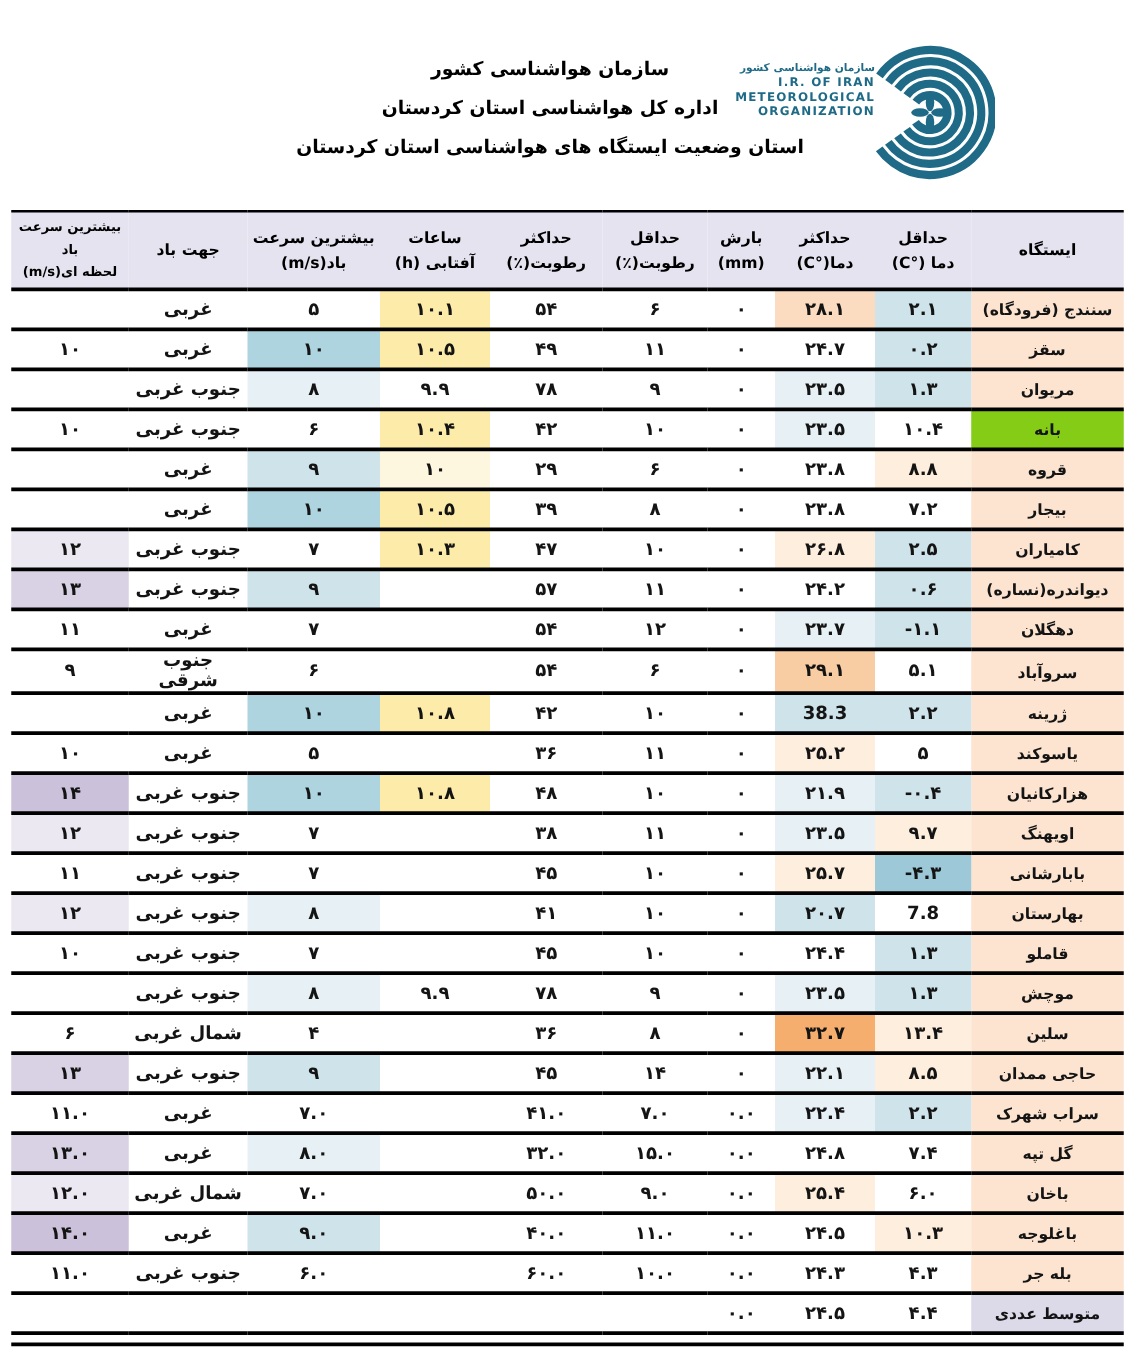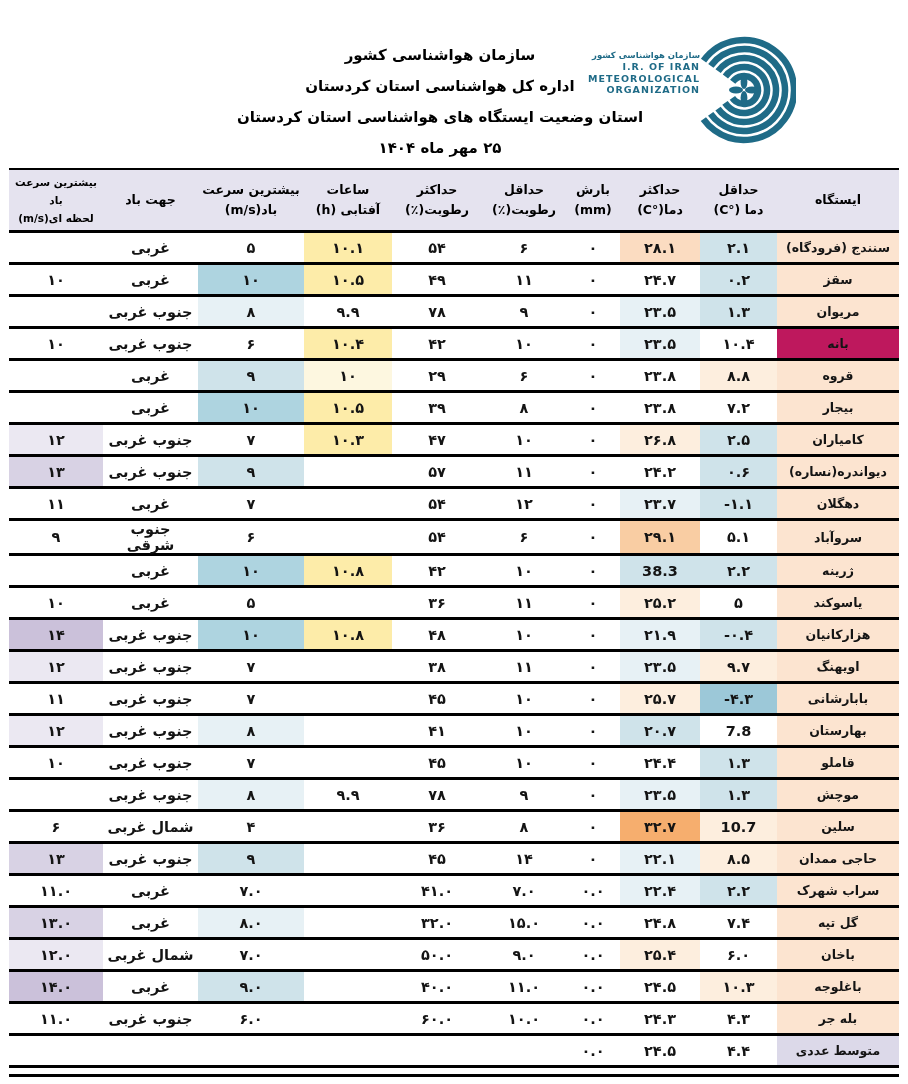--- a/index.html
+++ b/index.html
@@ -35,21 +35,20 @@
 </style>
 </head>
 <body>
 
 <div class="page">
 
   <div class="titles">
     <div>سازمان هواشناسی کشور</div>
     <div>اداره کل هواشناسی استان کردستان</div>
     <div>استان وضعیت ایستگاه های هواشناسی استان کردستان</div>
-    <div class="date-line">۲۵ مهر ماه ۱۴۰۴</div>
   </div>
 
   <div class="logo">
     <svg width="110" height="112" viewBox="0 0 110 112">
       <g stroke="#1f6b87" stroke-width="6.5" fill="none" transform="rotate(-144 58 56)">
         <circle cx="58" cy="56" r="14" stroke-dasharray="70.4 17.6"></circle>
         <circle cx="58" cy="56" r="23" stroke-dasharray="115.6 28.9"></circle>
         <circle cx="58" cy="56" r="32" stroke-dasharray="160.8 40.2"></circle>
         <circle cx="58" cy="56" r="41" stroke-dasharray="206.1 51.5"></circle>
         <circle cx="58" cy="56" r="50" stroke-dasharray="251.3 62.8"></circle>
@@ -155,21 +154,21 @@
           <td class="num" style="background: rgb(231, 241, 245);">۲۳.۵</td>
           <td class="num">۰</td>
           <td class="num">۹</td>
           <td class="num">۷۸</td>
           <td class="num">۹.۹</td>
           <td class="num" style="background: rgb(231, 241, 245);">۸</td>
           <td>جنوب غربی</td>
           <td class="num"></td>
         </tr>
         <tr>
-          <td class="station" style="background: #be185d;">بانه</td>
+          <td class="station" style="background: #84cc16;">بانه</td>
           <td class="num">۱۰.۴</td>
           <td class="num" style="background: rgb(231, 241, 245);">۲۳.۵</td>
           <td class="num">۰</td>
           <td class="num">۱۰</td>
           <td class="num">۴۲</td>
           <td class="num" style="background: rgb(253, 236, 169);">۱۰.۴</td>
           <td class="num">۶</td>
           <td>جنوب غربی</td>
           <td class="num">۱۰</td>
         </tr>
@@ -336,21 +335,21 @@
           <td class="num">۰</td>
           <td class="num">۹</td>
           <td class="num">۷۸</td>
           <td class="num">۹.۹</td>
           <td class="num" style="background: rgb(231, 241, 245);">۸</td>
           <td>جنوب غربی</td>
           <td class="num"></td>
         </tr>
         <tr>
           <td class="station" style="background: rgb(252, 228, 208);">سلین</td>
-          <td class="num" style="background: rgb(253, 238, 222);">10.7</td>
+          <td class="num" style="background: rgb(253, 238, 222);">۱۳.۴</td>
           <td class="num" style="background: rgb(246, 174, 110);">۳۲.۷</td>
           <td class="num">۰</td>
           <td class="num">۸</td>
           <td class="num">۳۶</td>
           <td class="num"></td>
           <td class="num">۴</td>
           <td>شمال غربی</td>
           <td class="num">۶</td>
         </tr>
         <tr>

